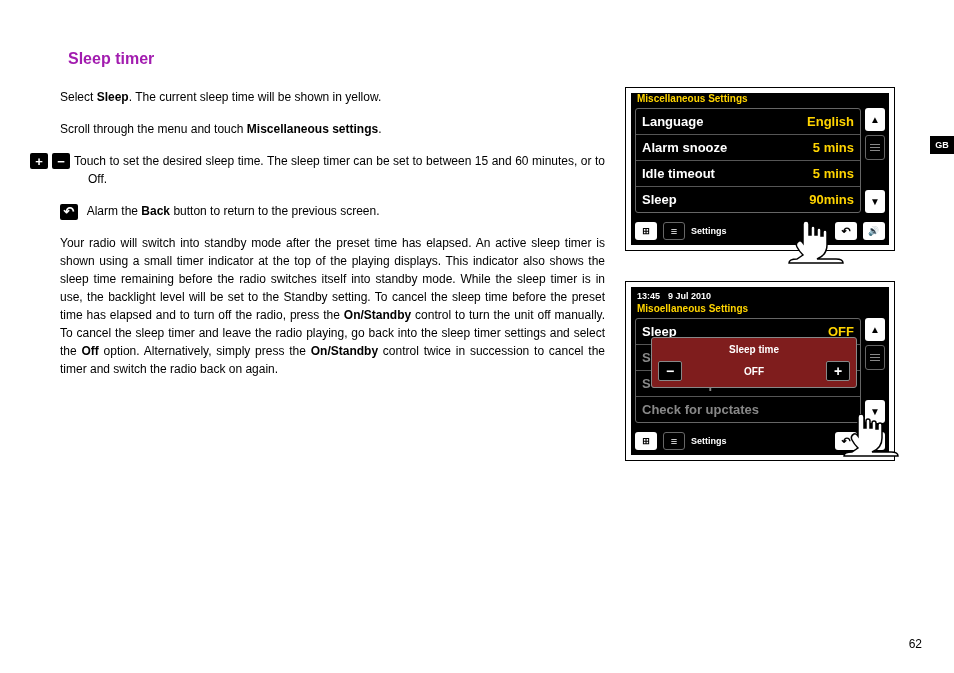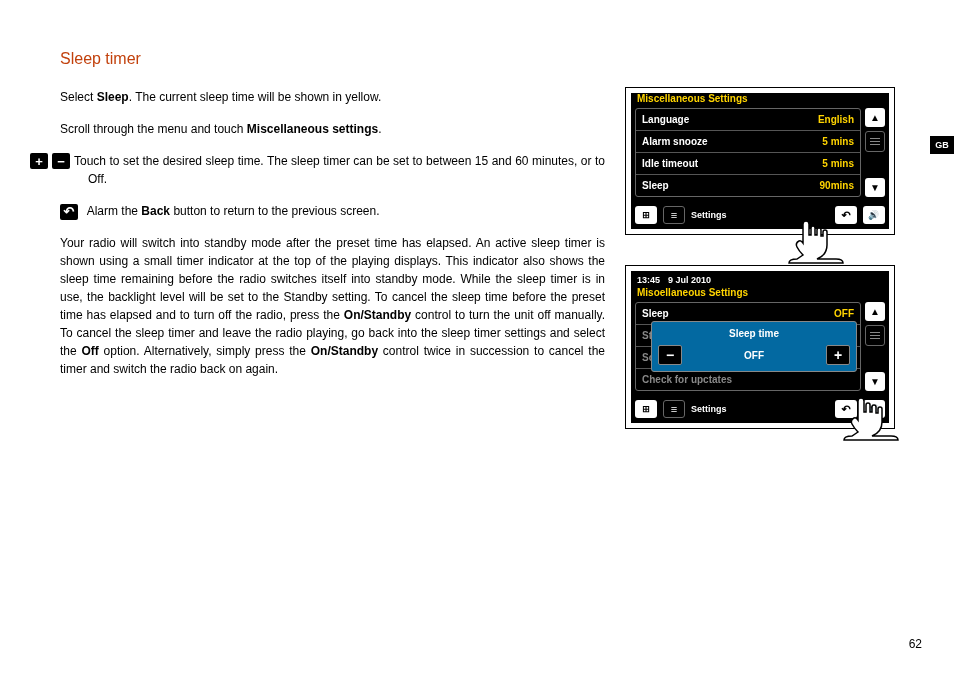--- a/index.html
+++ b/index.html
@@ -15,23 +15,23 @@
   }
   .page {
     position: relative;
     width: 954px;
     height: 673px;
     box-sizing: border-box;
     padding: 50px 30px 20px 60px;
   }
   h1 {
     font-size: 16px;
-    font-weight: normal;
-    color: #c2410c;
-    margin: 0 0 20px 0;
+    font-weight: bold;
+    color: #a21caf;
+    margin: 0 0 20px 8px;
   }
   .body-col {
     width: 545px;
     text-align: justify;
     line-height: 1.5;
   }
   .body-col p { margin: 0 0 14px 0; }
   .indent { padding-left: 28px; position: relative; }
   .gb-tab {
     position: absolute;
@@ -129,21 +129,21 @@
     flex: 1;
     border: 1px solid #666;
     border-radius: 3px;
     overflow: hidden;
   }
   .menu-item {
     display: flex;
     padding: 5px 6px;
     border-bottom: 1px solid #555;
     font-weight: bold;
-    font-size: 10px;
+    font-size: 13px;
   }
   .menu-item:last-child { border-bottom: none; }
   .menu-item .val { margin-left: auto; color: #ffd400; }
   .scroll-col {
     width: 20px;
     display: flex;
     flex-direction: column;
     gap: 4px;
   }
   .sbtn {
@@ -189,21 +189,21 @@
     height: 44px;
     pointer-events: none;
   }
   .hand svg { width:100%; height:100%; }
 
   .popup {
     position: absolute;
     left: 20px;
     right: 32px;
     top: 50px;
-    background: #0369a1;
+    background: #7f1d1d;
     border: 1px solid #888;
     border-radius: 3px;
     padding: 6px 6px;
     color: #fff;
     font-weight: bold;
     font-size: 10px;
   }
   .popup-title { text-align: center; margin-bottom: 6px; }
   .popup-row { display: flex; align-items: center; justify-content: space-between; }
   .pm {

